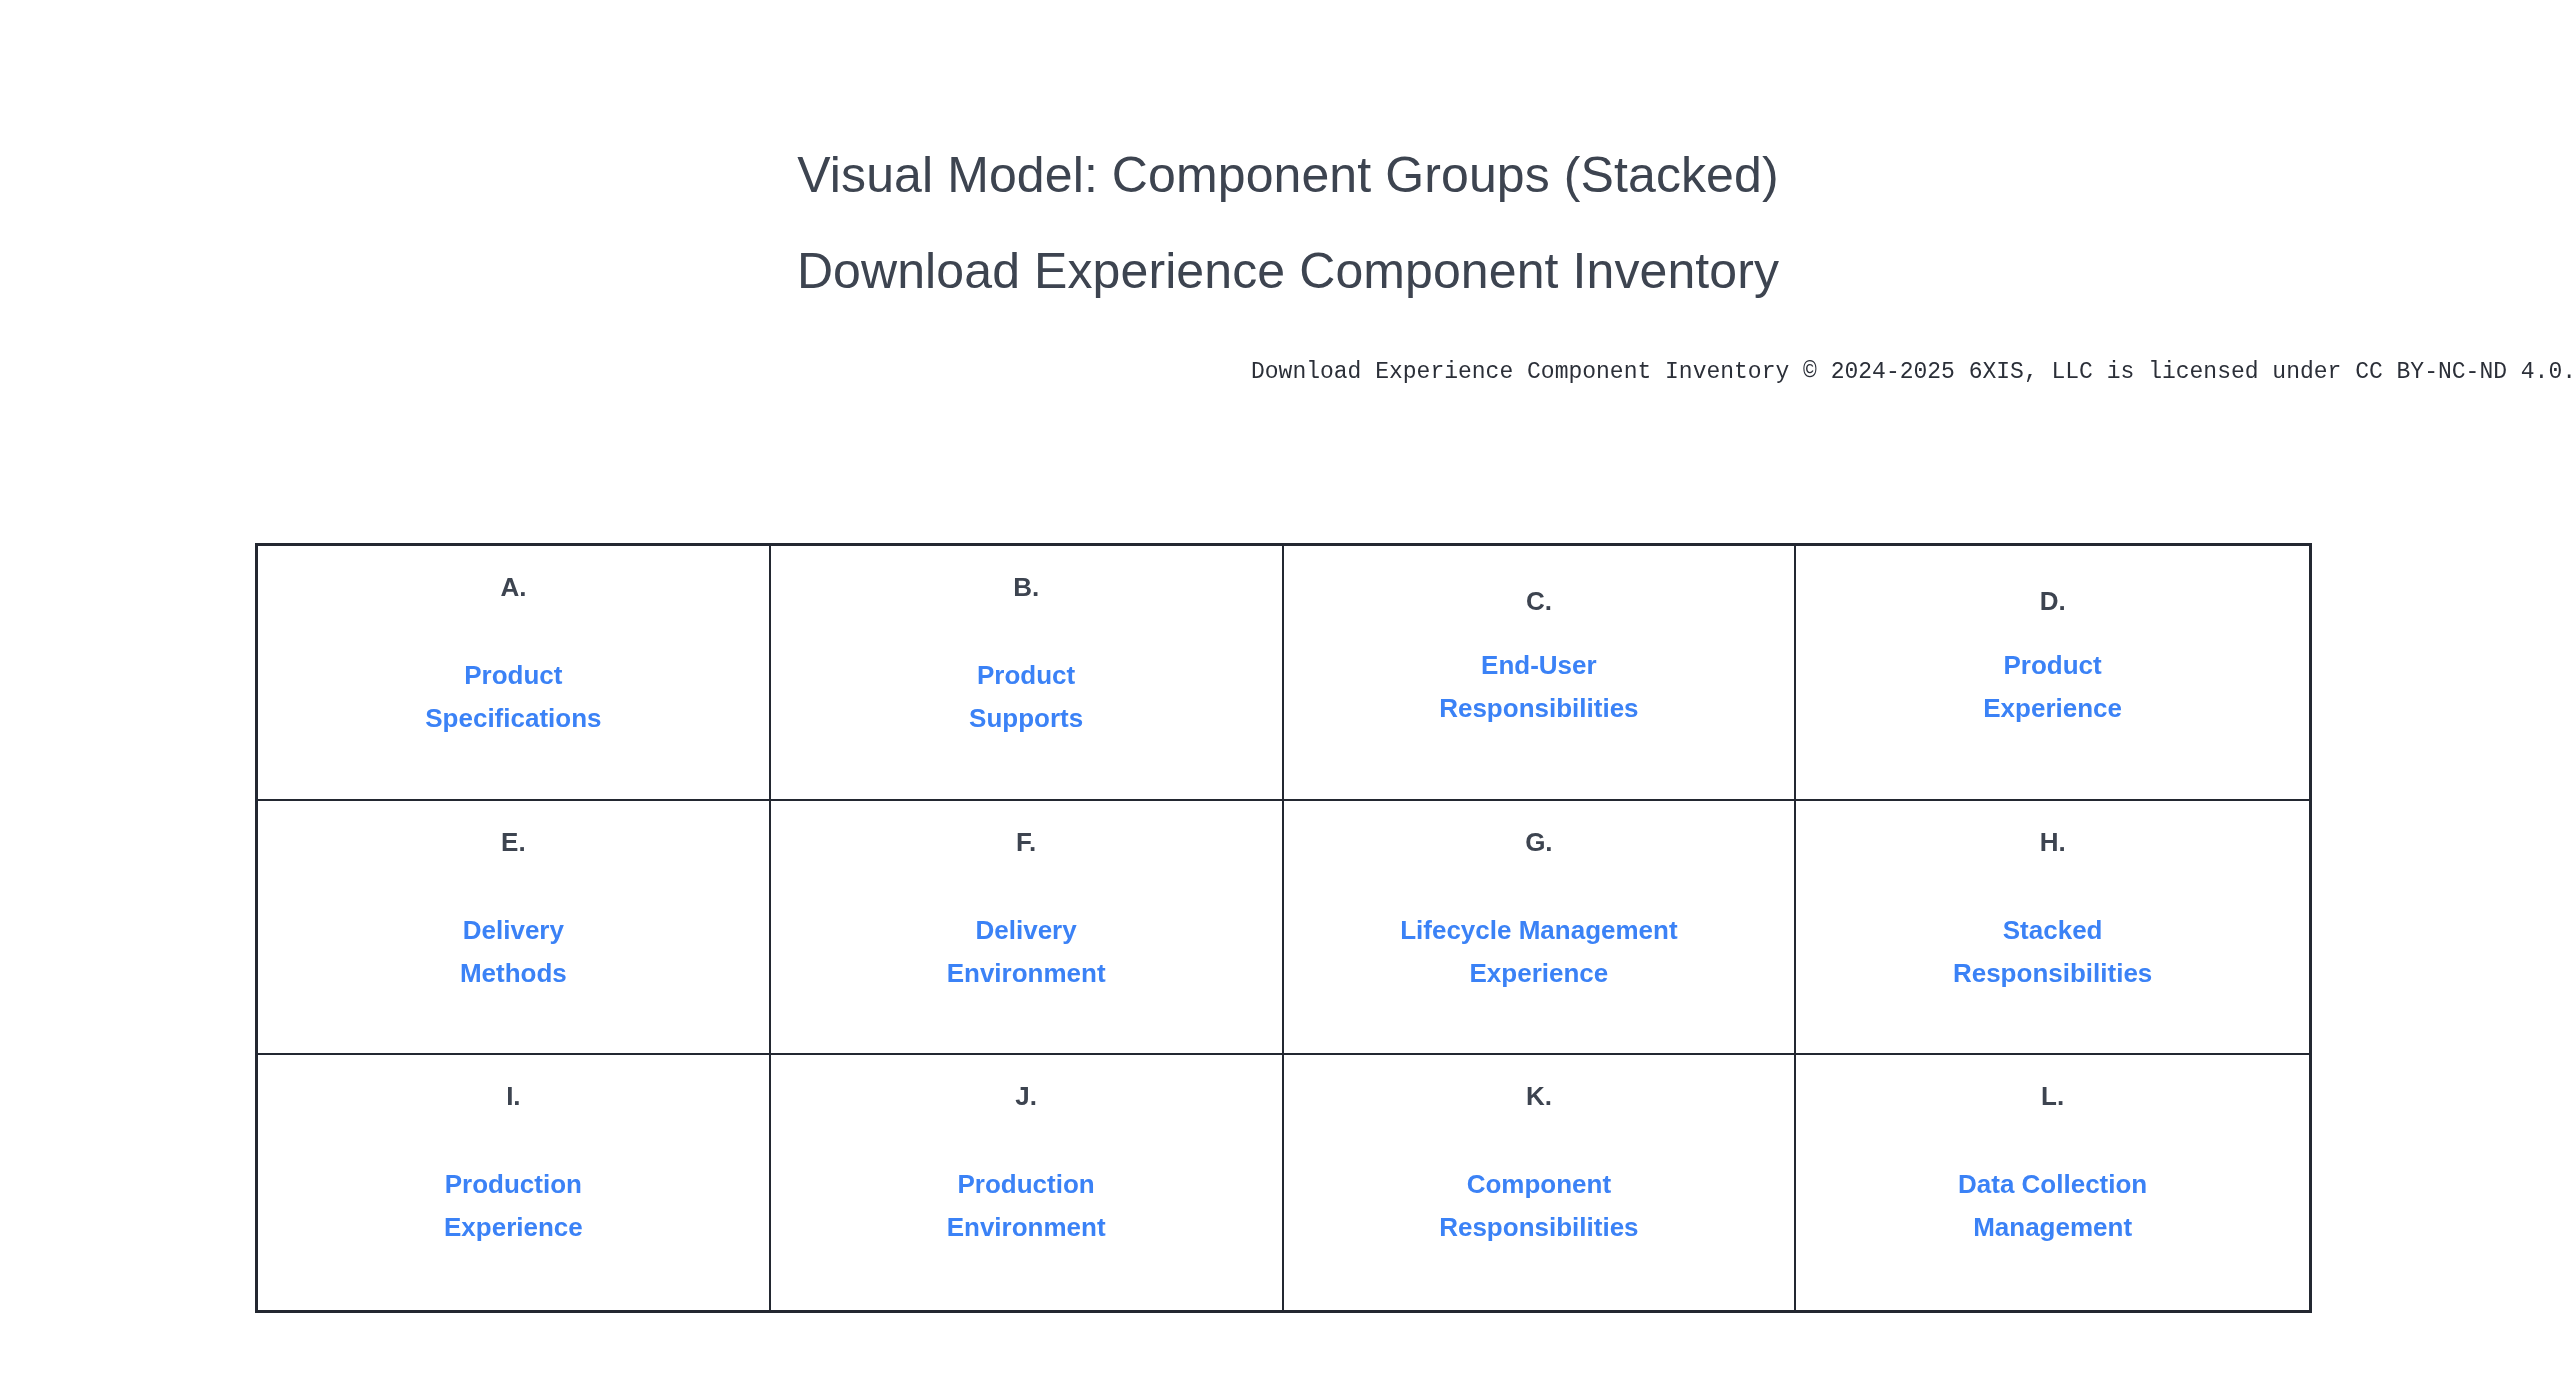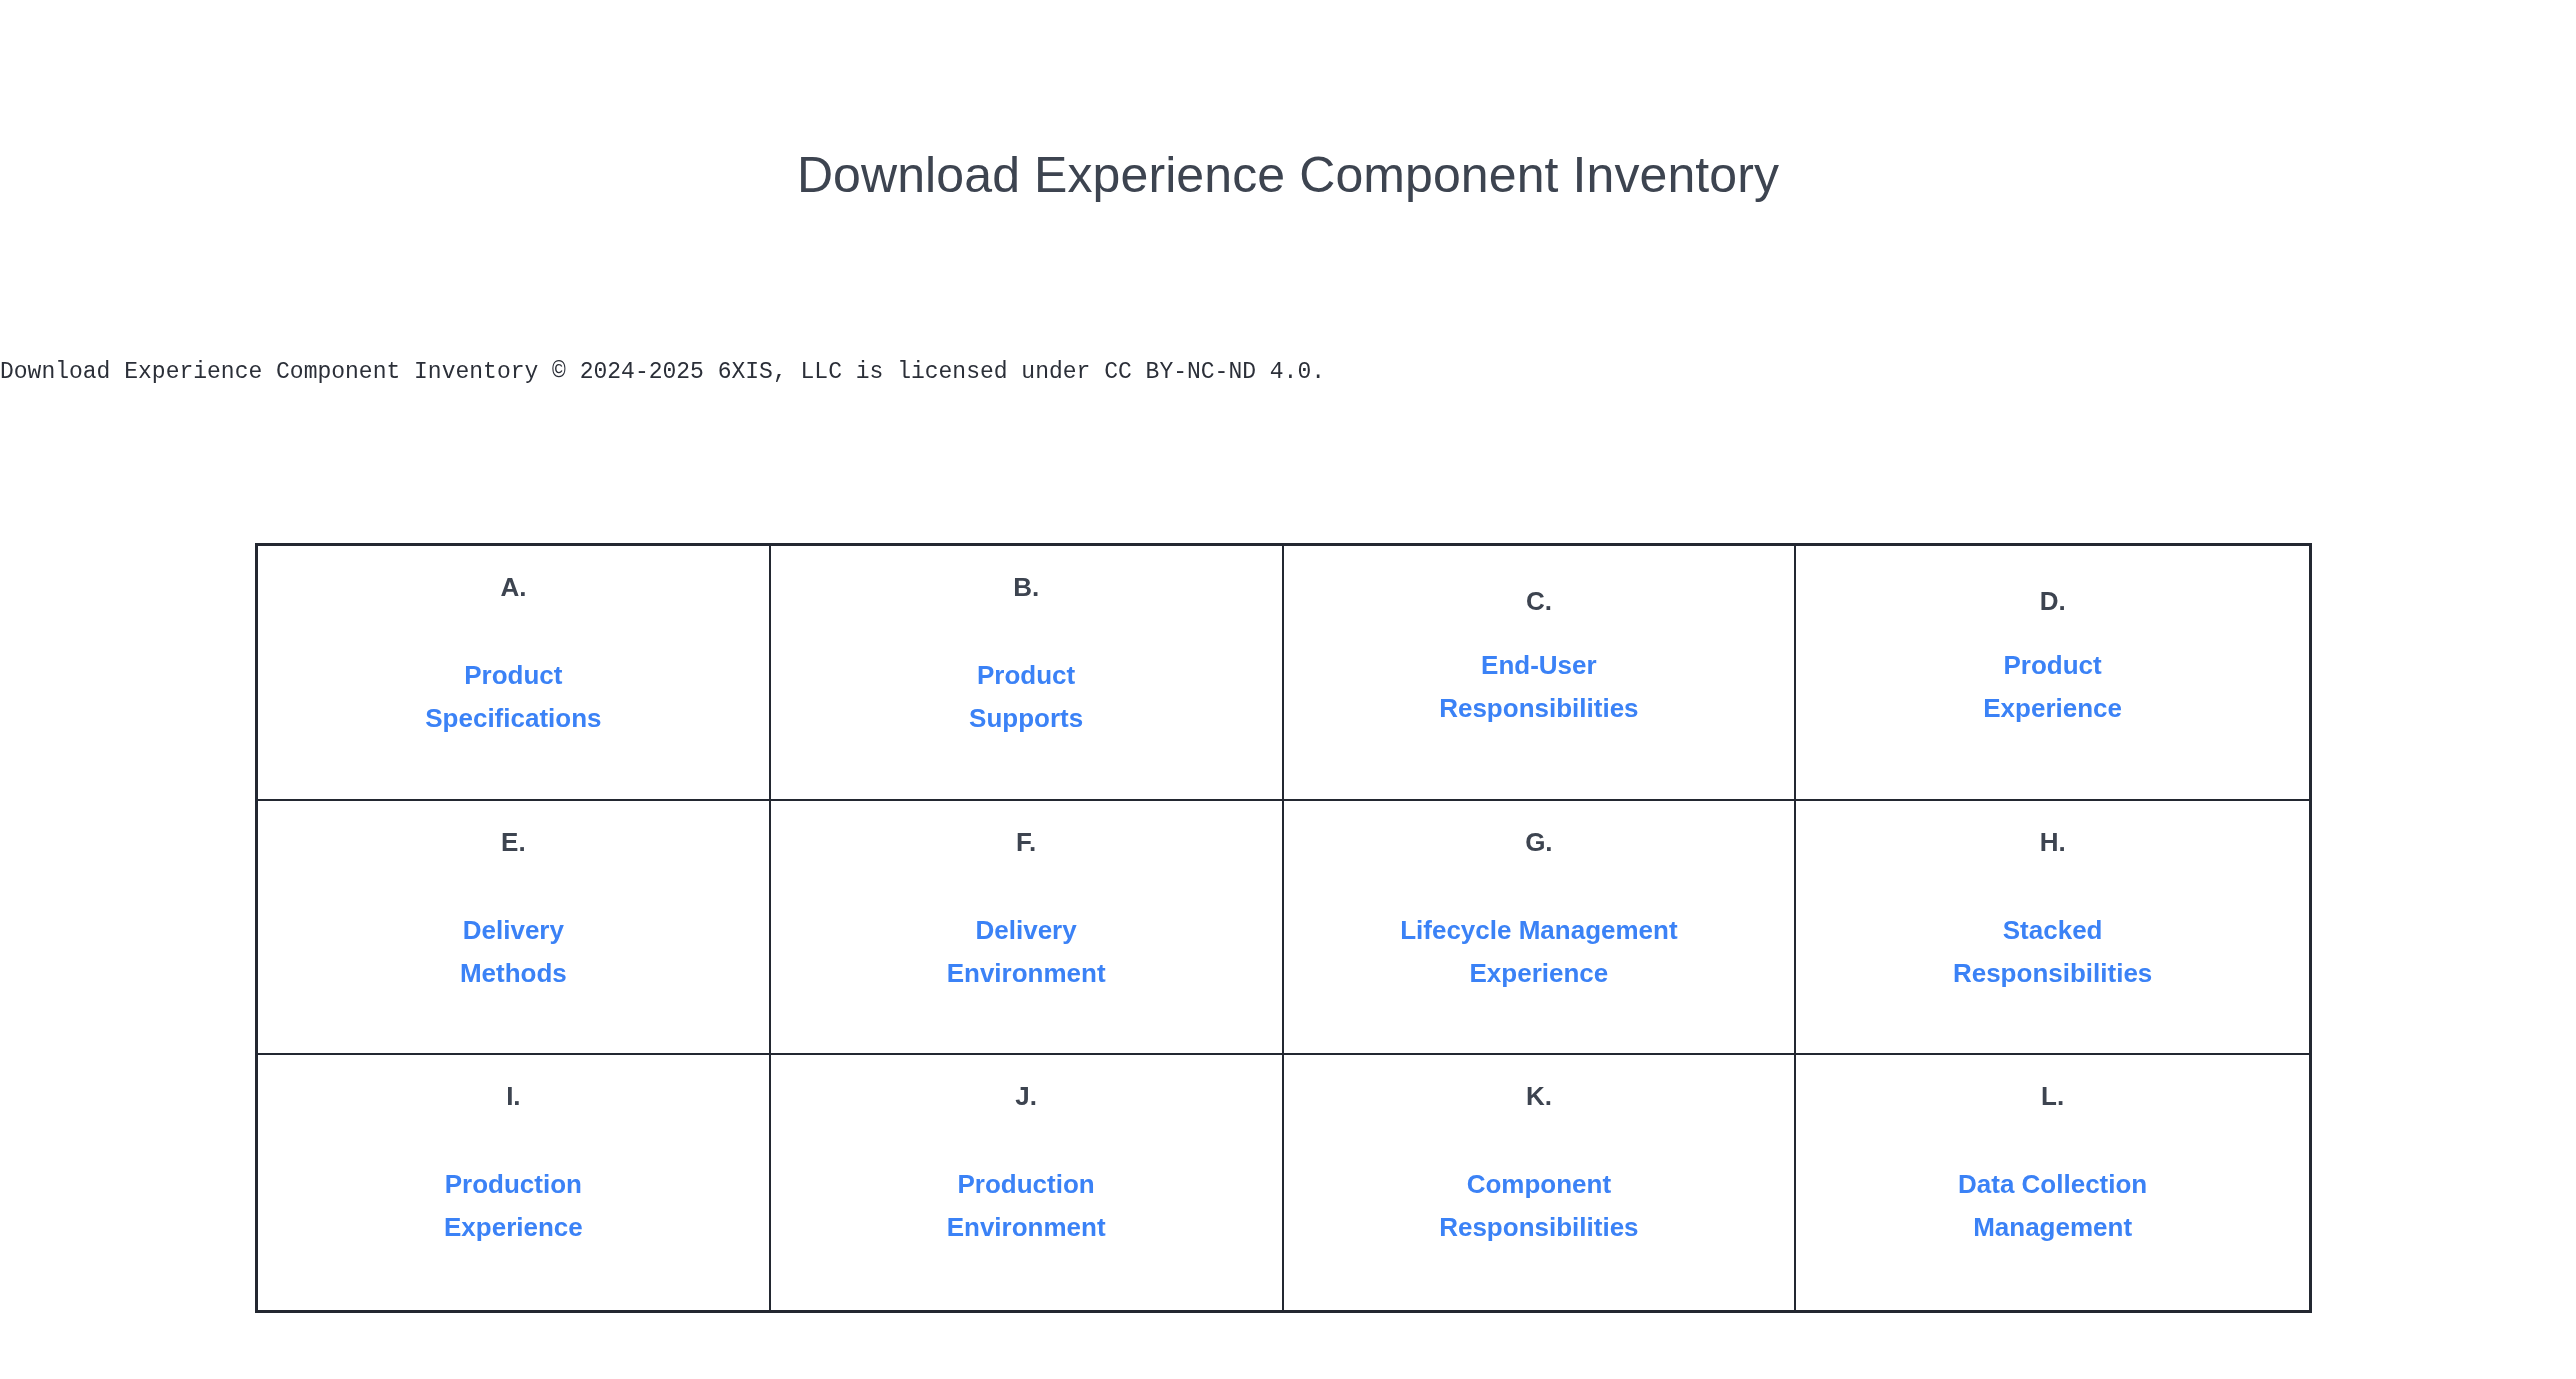--- a/index.html
+++ b/index.html
@@ -40,21 +40,21 @@
     letter-spacing: 0.1px;
     white-space: nowrap;
   }
 
   
   .license-block {
     position: absolute;
     left: 0;
     top: 352px;
     width: 2576px;
-    text-align: left;
+    text-align: right;
   }
   .license-line {
     font-family: "Liberation Mono", "DejaVu Sans Mono", monospace;
     font-size: 23px;
     font-weight: 400;
     line-height: 40px;
     color: #2b2f38;
     white-space: nowrap;
     letter-spacing: 0px;
   }
@@ -110,20 +110,21 @@
   
   .cell.pad-lower { padding-top: 36px; }
   .cell.pad-lower .cell-title { margin-top: 24px; }
 </style>
 </head>
 <body>
 
 <div class="page">
 
   <div class="title-block">
+    <div class="title-line">Visual Model: Component Groups (Stacked)</div>
     <div class="title-line">Download Experience Component Inventory</div>
   </div>
 
   <div class="license-block">
     <div class="license-line">Download Experience Component Inventory © 2024-2025 6XIS, LLC is licensed under CC BY-NC-ND 4.0.</div>
   </div>
 
   <div class="grid">
 
     <div class="cell">

